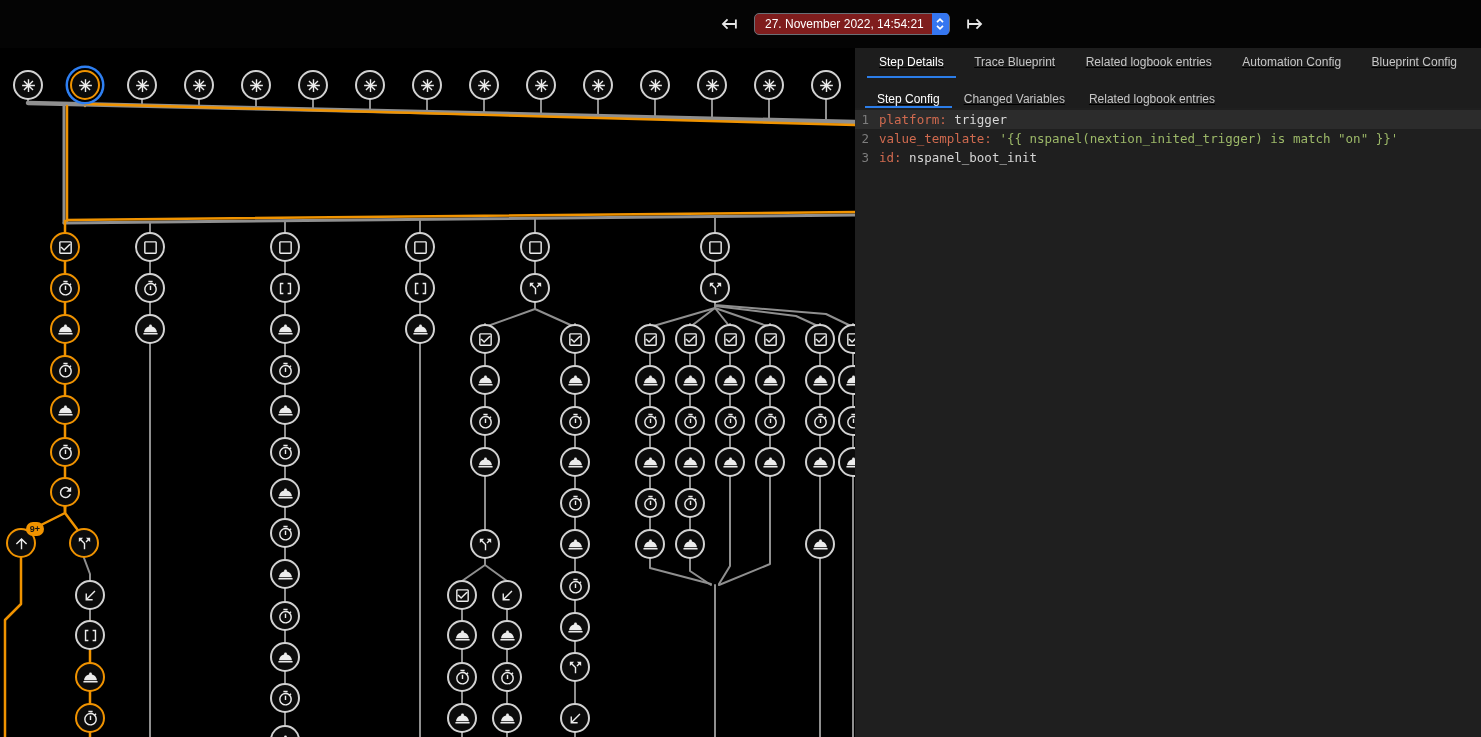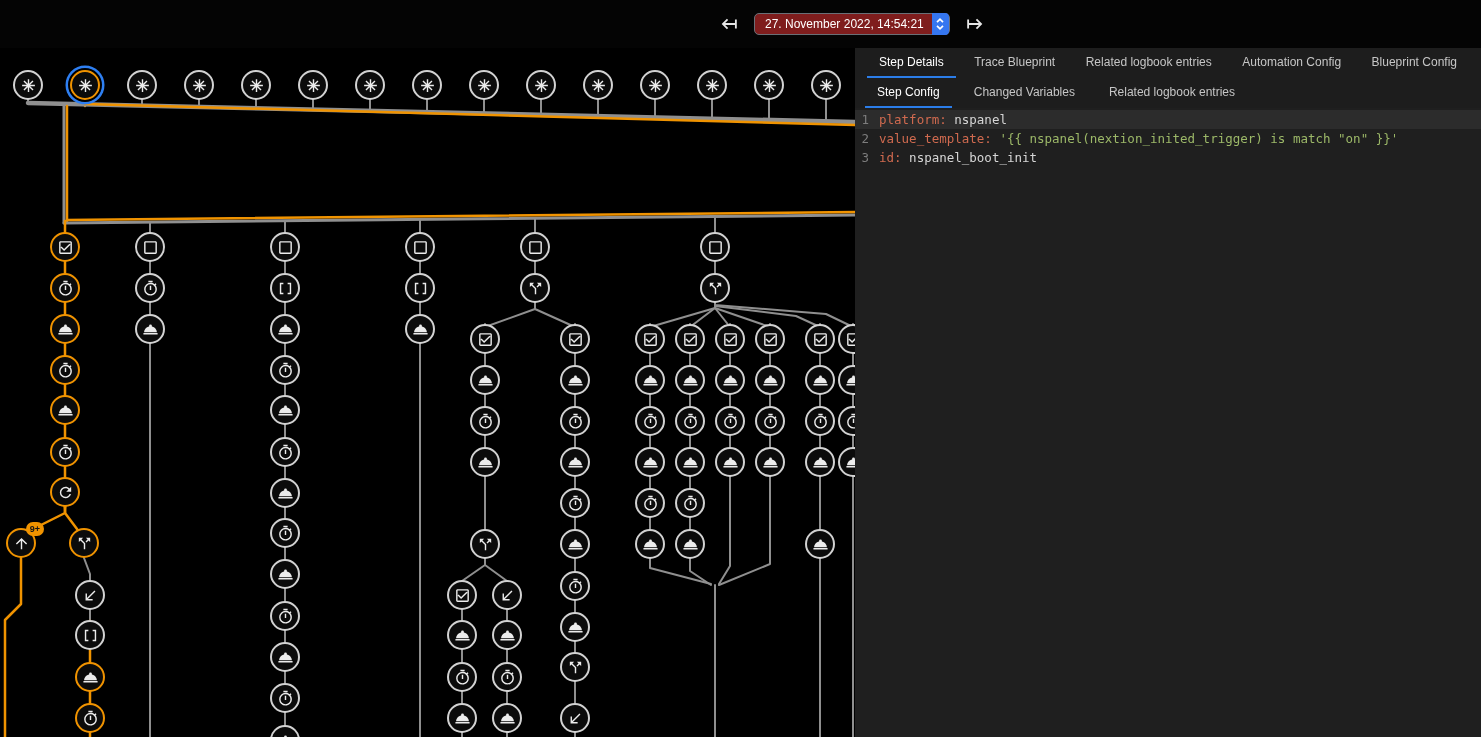--- a/index.html
+++ b/index.html
@@ -32,23 +32,23 @@
       border:2.5px solid var(--node-default);display:flex;align-items:center;justify-content:center;cursor:pointer;}
   .node svg{width:17px;height:17px;fill:var(--icon);}
   .node.active{border-color:var(--orange);}
   .node.selected{box-shadow:0 0 0 2px #000,0 0 0 4.5px #2e7ff2;}
   .nbadge{position:absolute;top:-8px;right:-10px;background:var(--orange);color:#151515;
       font:bold 9px "Liberation Sans",sans-serif;padding:2px 4px;border-radius:8px;}
 
   
   .panel{position:absolute;top:48px;left:855px;width:626px;height:689px;background:var(--panel-bg);
       display:flex;flex-direction:column;}
-  .tabbar{display:flex;align-items:stretch;height:30px;flex-shrink:0;}
+  .tabbar{display:flex;align-items:stretch;height:30px;flex-shrink:0;text-decoration:underline;}
   .tabbar.top{justify-content:space-between;padding:0 12px;}
-  .tabbar.sub{justify-content:flex-start;gap:10px;padding:0 10px;}
+  .tabbar.sub{justify-content:flex-start;padding:0 10px;align-items:flex-end;}
   .tab{display:flex;align-items:center;padding:0 12px;font-size:12px;color:#c6c6c6;
       border-bottom:2px solid transparent;cursor:pointer;white-space:nowrap;}
   .tab.active{color:#fff;border-bottom-color:var(--accent);}
   .panel-body{height:280px;padding:16px 22px;color:#e3e3e3;font-size:14px;flex-shrink:0;}
   .codebox{flex:1;background:#1f1f1f;font-family:"DejaVu Sans Mono",monospace;
       font-size:12.5px;line-height:19px;padding-top:2px;overflow:hidden;}
   .cl{display:flex;white-space:pre;}
   .cl.hl{background:var(--hl);}
   .ln{width:24px;text-align:right;padding-right:10px;color:#7d7d7d;flex-shrink:0;}
   .key{color:var(--code-key);}
@@ -677,21 +677,21 @@
 
 
   <div class="tabbar sub">
     <div class="tab active">Step Config</div>
     <div class="tab">Changed Variables</div>
     <div class="tab">Related logbook entries</div>
   </div>
 
   <div class="codebox">
     <div class="cl hl">
-      <span class="ln">1</span><span class="key">platform:</span><span class="plain"> nspanel</span>
+      <span class="ln">1</span><span class="key">platform:</span><span class="plain"> trigger</span>
     </div>
     <div class="cl">
       <span class="ln">2</span><span class="key">value_template:</span><span class="str"> '{{ nspanel(nextion_inited_trigger) is match "on" }}'</span>
     </div>
     <div class="cl">
       <span class="ln">3</span><span class="key">id:</span><span class="plain"> nspanel_boot_init</span>
     </div>
   </div>
 </div>
 

